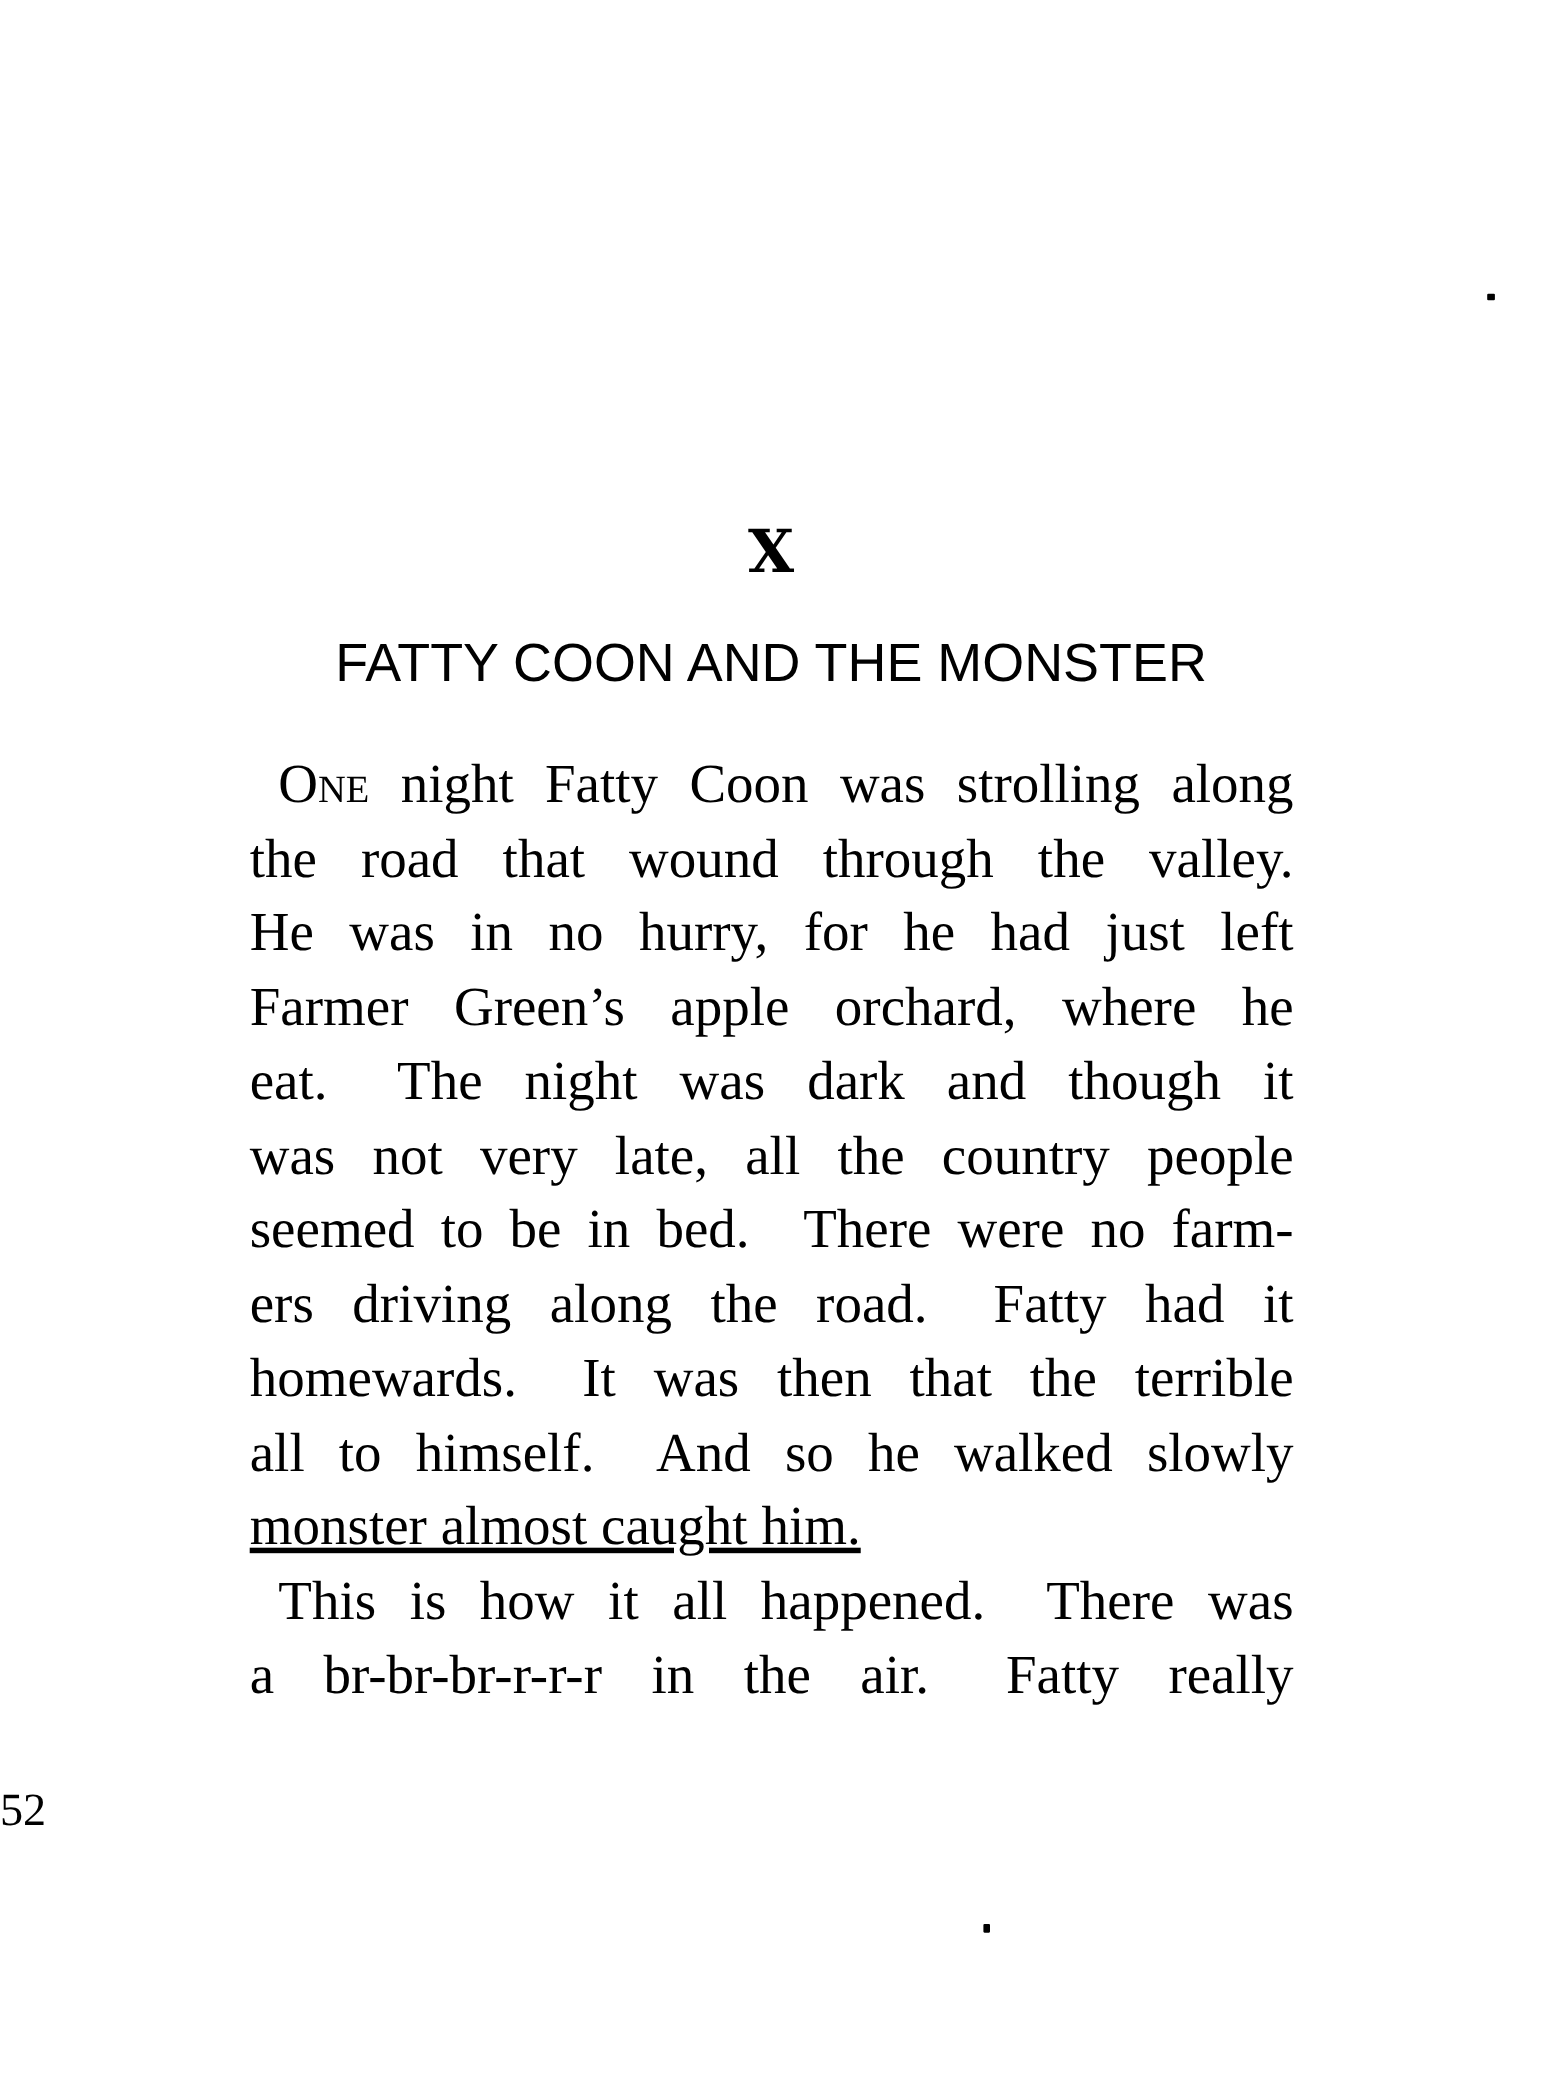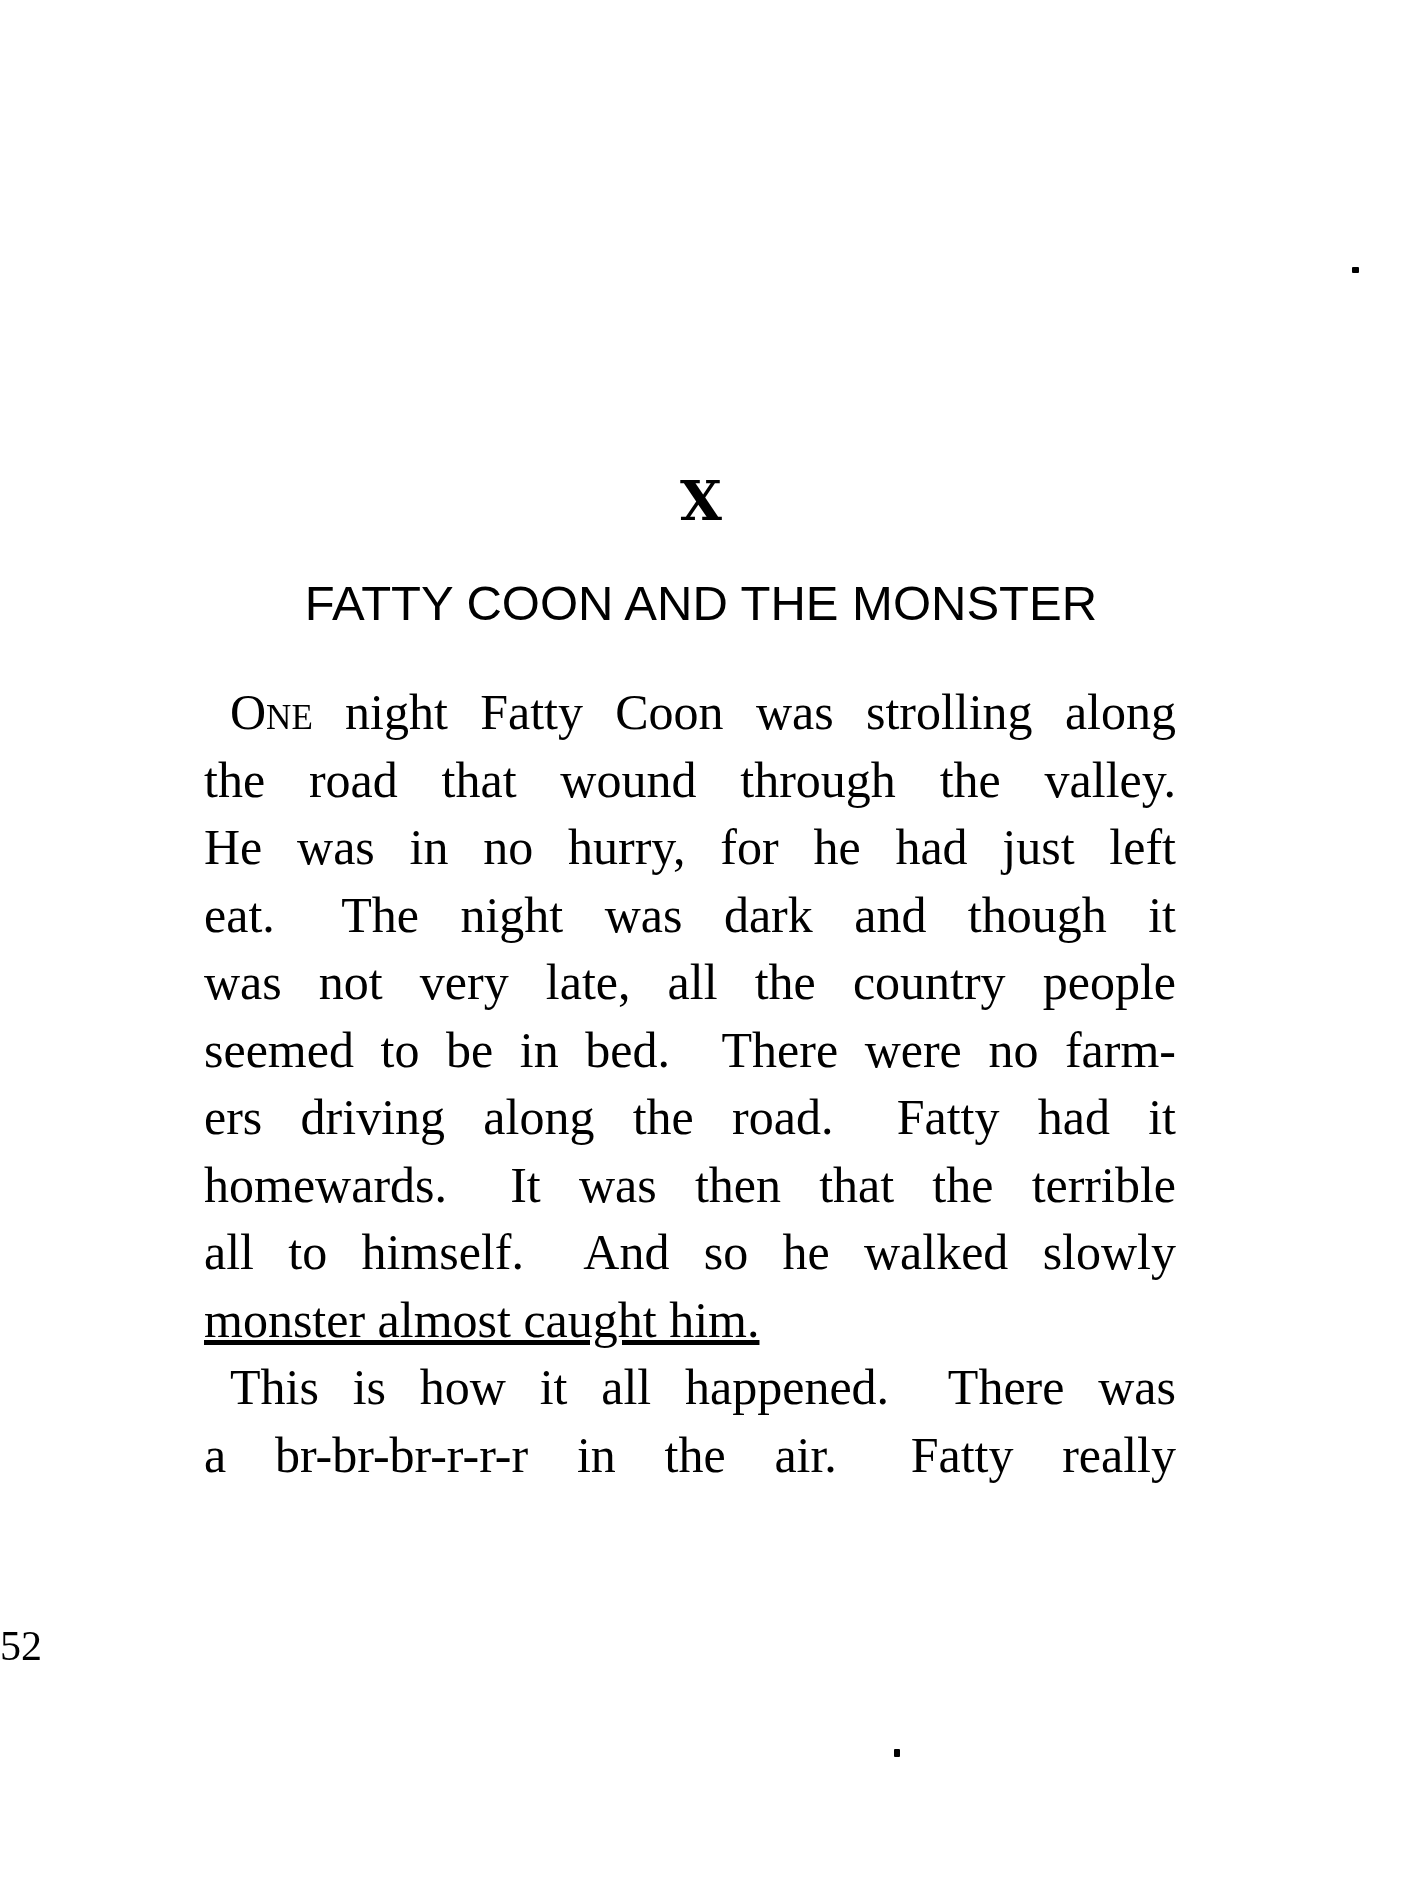--- a/index.html
+++ b/index.html
@@ -43,20 +43,21 @@
     position: absolute;
     left: 204px;
     top: 679px;
     width: 972px;
     font-size: 50px;
     line-height: 67.5px;
   }
   .line {
     text-align: justify;
     text-align-last: justify;
+    margin-left: 23px;
   }
   .line.no-just {
     text-align: left;
     text-align-last: left;
     text-decoration: underline;
   }
   .line.indent { padding-left: 26px; }
   .sc { font-variant: small-caps; }
   .it { }
   .folio {
@@ -79,20 +80,21 @@
 <div class="page">
 
   <div class="chapter-num">X</div>
 
   <h1 class="title">FATTY COON AND THE MONSTER</h1>
 
   <div class="body-text">
       <div class="line indent"><span>O</span><span class="sc">ne</span><span> night Fatty Coon was strolling along</span></div>
       <div class="line"><span>the road that wound through the valley.</span></div>
       <div class="line"><span>He was in no hurry, for he had just left</span></div>
+      <div class="line"><span>Farmer Green’s apple orchard, where he</span></div>
       <div class="line"><span>eat.  The night was dark and though it</span></div>
       <div class="line"><span>was not very late, all the country people</span></div>
       <div class="line"><span>seemed to be in bed.  There were no farm-</span></div>
       <div class="line"><span>ers driving along the road.  Fatty had it</span></div>
       <div class="line"><span>homewards.  It was then that the terrible</span></div>
       <div class="line"><span>all to himself.  And so he walked slowly</span></div>
       <div class="line no-just"><span>monster almost caught him.</span></div>
       <div class="line indent"><span>This is how it all happened.  There was</span></div>
       <div class="line"><span>a </span><span class="it">br-br-br-r-r-r</span><span> in the air.  Fatty really</span></div>
     </div>

